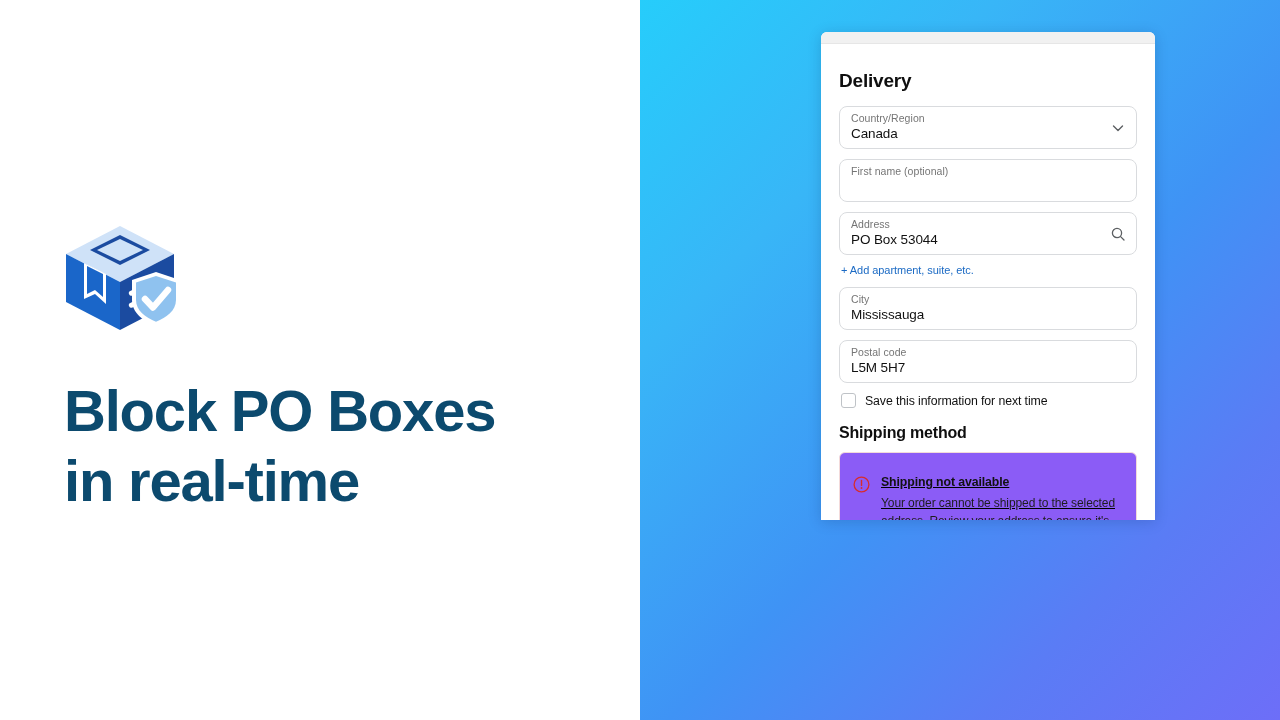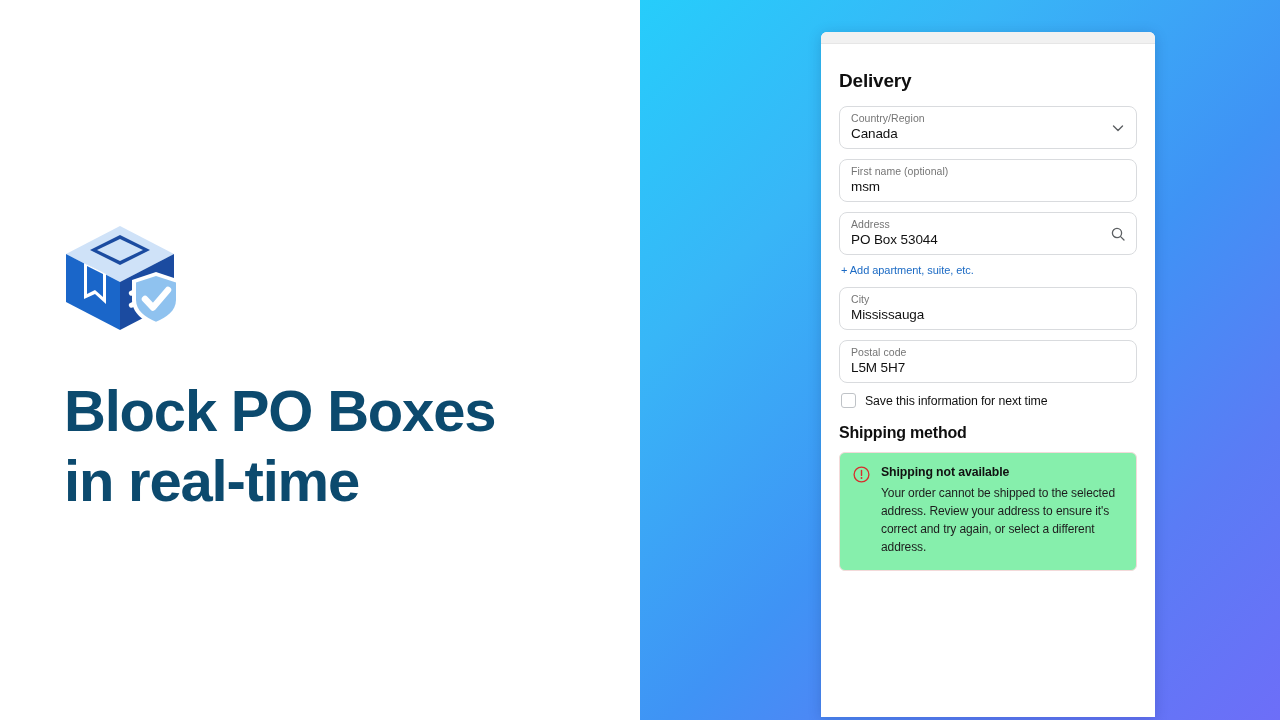--- a/index.html
+++ b/index.html
@@ -28,21 +28,21 @@
   }
 
   
   .right-panel {
     width:640px; height:720px; flex:0 0 640px; position:relative;
     background:linear-gradient(135deg,#26cdfb 0%, #38b6f7 26%, #3f93f5 55%, #5a7cf5 78%, #6d6ef8 100%);
   }
 
   
   .browser-card {
-    position:absolute; left:181px; top:32px; width:334px; height:685px;
+    position:absolute; left:181px; top:32px; width:334px; height:488px;
     background:#ffffff; border-radius:6px 6px 0 0;
     box-shadow:0 2px 14px rgba(10,30,80,.18);
     overflow:hidden;
   }
   .browser-chrome {
     height:12px; background:#f1f1f1; border-bottom:1px solid #e6e6e6;
   }
   .card-body { padding:16px 18px 0 18px; }
 
   .section-title {
@@ -78,22 +78,22 @@
     display:flex; align-items:center; gap:9px; margin:8px 0 4px 2px;
   }
   .checkbox-box {
     width:15px; height:15px; border:1px solid #bfc3c7; border-radius:3px;
     background:#fff; flex:0 0 15px;
   }
   .checkbox-label { font-size:12.3px; color:#111; letter-spacing:-.1px; }
 
   
   .alert {
-    border:1px solid #f3dada; border-radius:6px; background:#86efac;
-    padding:12px 13px 14px 13px; display:flex; gap:11px;
+    border:1px solid #f3dada; border-radius:6px; background:#8b5cf6;
+    padding:22px 13px 14px 13px; display:flex; gap:11px;text-decoration:underline;
   }
   .alert-icon { flex:0 0 17px; width:17px; height:17px; margin-top:1px; color:#d82c2c; }
   .alert-title { font-size:12.3px; font-weight:bold; color:#111; margin-bottom:5px; letter-spacing:-.1px;}
   .alert-body { font-size:12px; color:#1d1d1d; line-height:18px; letter-spacing:-.1px;}
 </style>
 </head>
 <body>
 
 <div class="page">
 
@@ -143,21 +143,20 @@
           <div class="field-value">Canada</div>
           <span class="chevron-icon">
             <svg viewBox="0 0 16 16" width="16" height="16">
                 <path d="M3.5 6 L8 10.5 L12.5 6" fill="none" stroke="currentColor" stroke-width="1.4" stroke-linecap="round" stroke-linejoin="round"></path>
               </svg>
           </span>
         </div>
 
         <div class="field">
           <div class="field-label">First name (optional)</div>
-          <div class="field-value">msm</div>
         </div>
 
 
         <div class="field">
           <div class="field-label">Address</div>
           <div class="field-value">PO Box 53044</div>
           <span class="search-icon">
             <svg viewBox="0 0 16 16" width="16" height="16">
                 <circle cx="7" cy="7" r="4.6" fill="none" stroke="currentColor" stroke-width="1.3"></circle>
                 <path d="M10.6 10.6 L14 14" stroke="currentColor" stroke-width="1.3" stroke-linecap="round"></path>

